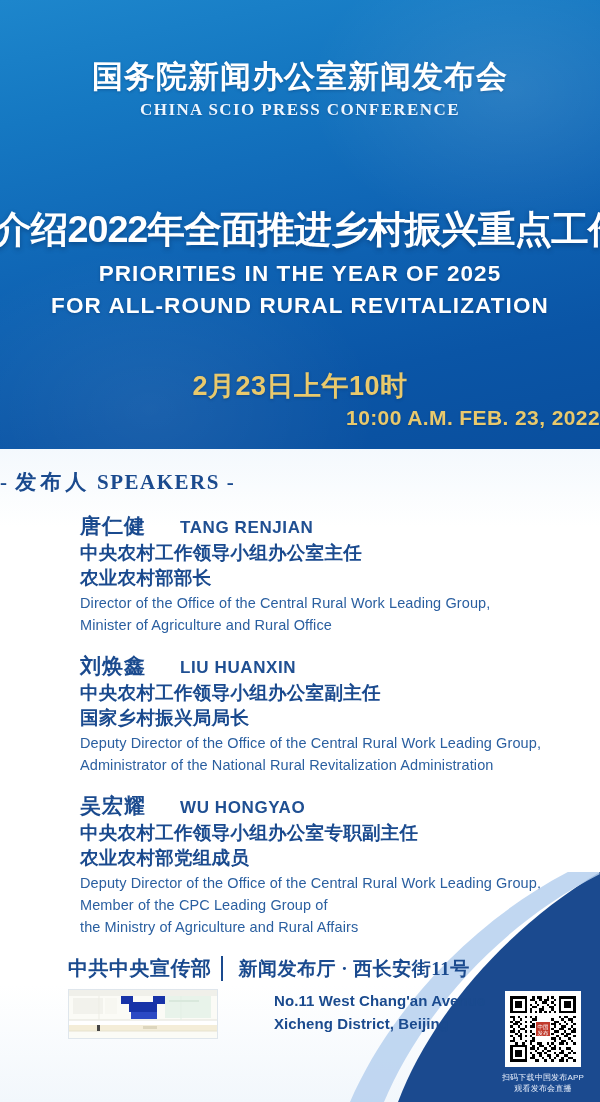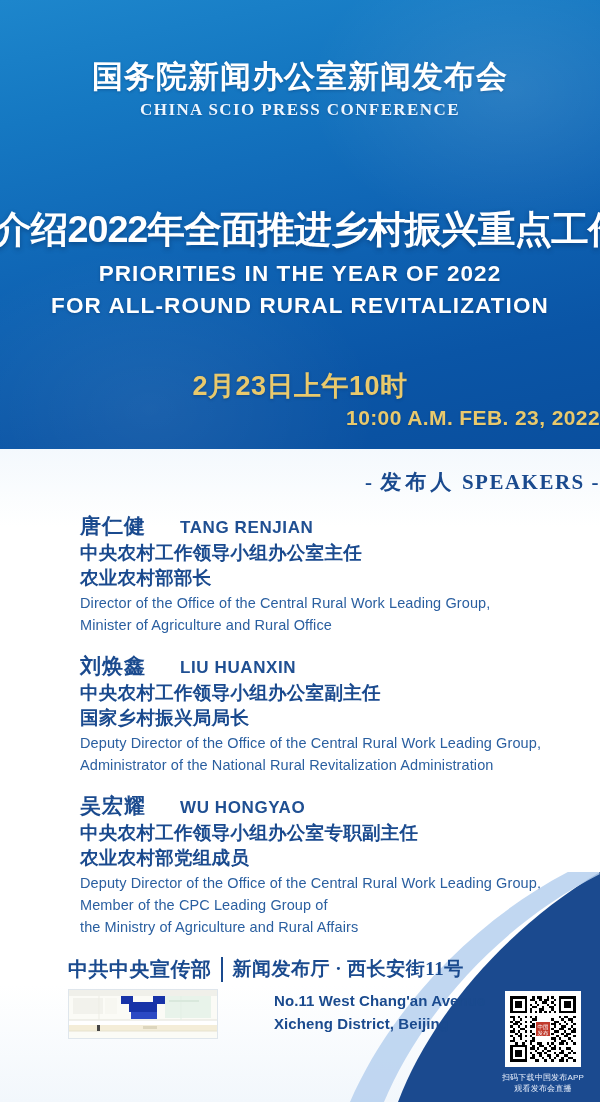--- a/index.html
+++ b/index.html
@@ -63,23 +63,23 @@
   }
 
   
   .body-wrap{
     position:absolute;left:0;top:449px;width:600px;height:653px;
     background:linear-gradient(180deg,#f4f9fd 0%,#ffffff 12%,#ffffff 82%,#f2f7fc 100%);
     overflow:hidden;
   }
 
   .speakers-head{
-    text-align:right;margin-top:19px;
-    font-family:"Liberation Serif","DejaVu Serif",serif;
-    font-weight:bold;font-size:21px;letter-spacing:1.5px;color:#1a4a8e;margin-left:8px;
+    text-align:left;margin-top:19px;
+    font-family:"Liberation Serif","DejaVu Serif",serif;
+    font-weight:bold;font-size:21px;letter-spacing:1.5px;color:#1a4a8e;
   }
   .speakers-head .sp-cn{letter-spacing:4px;}
   .speakers-head .dash{color:#1a4a8e;font-weight:bold;}
 
   .speaker{padding:0 0 0 80px;}
   .sp-row1{display:flex;align-items:baseline;margin-bottom:1px;}
   .sp-name{
     font-weight:bold;font-size:21px;color:#1a4a8e;letter-spacing:1px;
     font-family:"Liberation Serif","DejaVu Serif",serif;
   }
@@ -93,28 +93,28 @@
   .sp-title-en{
     font-size:14.5px;line-height:20px;color:#2a5fa0;letter-spacing:.1px;margin-top:2px;
   }
 
   
   .corner-deco{position:absolute;right:0;bottom:0;width:260px;height:230px;pointer-events:none;}
 
   
   .footer{position:absolute;left:0;bottom:0;width:600px;height:150px;}
   .f-left{position:absolute;left:68px;top:4px;}
-  .org-block{display:flex;align-items:center;}
+  .org-block{display:flex;align-items:flex-start;}
   .org-cn{
     font-weight:bold;font-size:20px;line-height:25px;color:#1a4a8e;letter-spacing:.5px;
     font-family:"Liberation Serif","DejaVu Serif",serif;
     padding-right:9px;border-right:2px solid #1a4a8e;
   }
   .venue-cn{
-    font-weight:bold;font-size:19px;color:#1a4a8e;letter-spacing:.5px;padding-left:10px;
+    font-weight:bold;font-size:19px;color:#1a4a8e;letter-spacing:.5px;padding-left:16px;
     align-self:center;
     font-family:"Liberation Serif","DejaVu Serif",serif;
   }
   .f-bottom{display:flex;align-items:flex-start;margin-top:7px;gap:42px;}
   .map-thumb{
     width:148px;height:48px;border:1px solid #dfe6ec;background:#fbfbf7;position:relative;overflow:hidden;flex:none;
   }
   .venue-en{
     margin-left:14px;font-size:15px;line-height:23px;color:#1a4a8e;font-weight:600;letter-spacing:.1px;
   }
@@ -132,21 +132,21 @@
 <div class="poster">
 
   <div class="hero">
     <div class="hero-glow"></div>
 
     <div class="scio-cn">国务院新闻办公室新闻发布会</div>
     <div class="scio-en">CHINA SCIO PRESS CONFERENCE</div>
 
     <div class="title-cn">介绍2022年全面推进乡村振兴重点工作</div>
     <div class="title-en">
-      <div>PRIORITIES IN THE YEAR OF 2022</div>
+      <div>PRIORITIES IN THE YEAR OF 2025</div>
       <div>FOR ALL-ROUND RURAL REVITALIZATION</div>
     </div>
 
     <div class="date-cn">2月23日上午10时</div>
     <div class="date-en">10:00 A.M. FEB. 23, 2022</div>
   </div>
 
   <div class="body-wrap">
 
     <div class="speakers-head">

